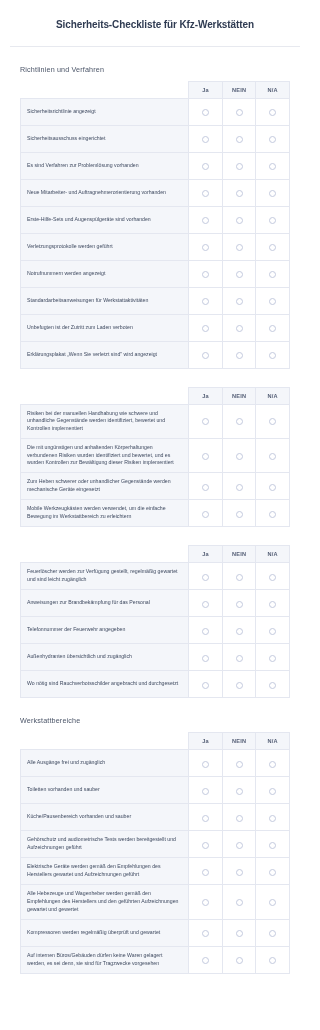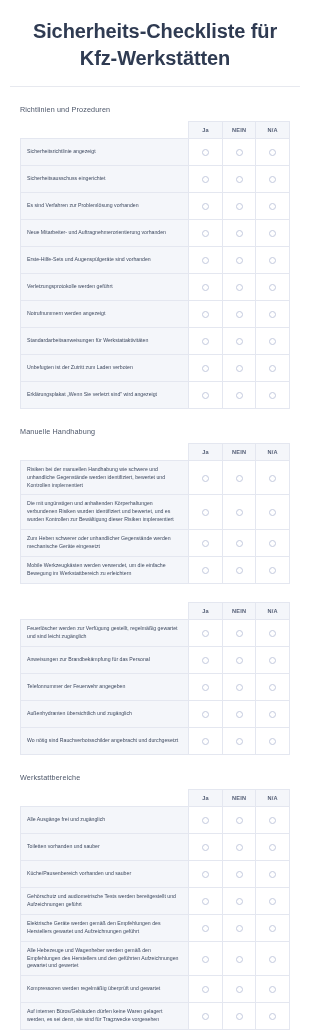--- a/index.html
+++ b/index.html
@@ -18,21 +18,21 @@
     background: #ffffff;
     position: relative;
     overflow: hidden;
   }
 
   
   .title-wrap {
     padding: 18px 22px 14px 22px;
   }
   .form-title {
-    font-size: 20px;
+    font-size: 10px;
     line-height: 1.35;
     font-weight: bold;
     color: #2f3b52;
     text-align: center;
     letter-spacing: -0.1px;
   }
   .title-divider {
     height: 1px;
     background: #e7e9ef;
     margin: 0 10px;
@@ -106,21 +106,21 @@
 
 <div class="page">
 
   <div class="title-wrap">
     <h1 class="form-title">Sicherheits-Checkliste für Kfz-Werkstätten</h1>
   </div>
   <div class="title-divider"></div>
 
   <div id="sections-root">
       <div class="section">
-        <div class="section-label">Richtlinien und Prozeduren</div>
+        <div class="section-label">Richtlinien und Verfahren</div>
         <table class="checklist">
           <colgroup>
             <col class="c-q">
             <col class="c-o">
             <col class="c-o">
             <col class="c-o">
           </colgroup>
           <thead>
             <tr>
               <th class="blank"></th>
@@ -187,21 +187,20 @@
             <tr>
               <td class="q">Erklärungsplakat „Wenn Sie verletzt sind" wird angezeigt</td>
               <td class="opt"><span class="radio"></span></td>
               <td class="opt"><span class="radio"></span></td>
               <td class="opt"><span class="radio"></span></td>
             </tr>
           </tbody>
         </table>
       </div>
       <div class="section">
-        <div class="section-label">Manuelle Handhabung</div>
         <table class="checklist">
           <colgroup>
             <col class="c-q">
             <col class="c-o">
             <col class="c-o">
             <col class="c-o">
           </colgroup>
           <thead>
             <tr>
               <th class="blank"></th>

